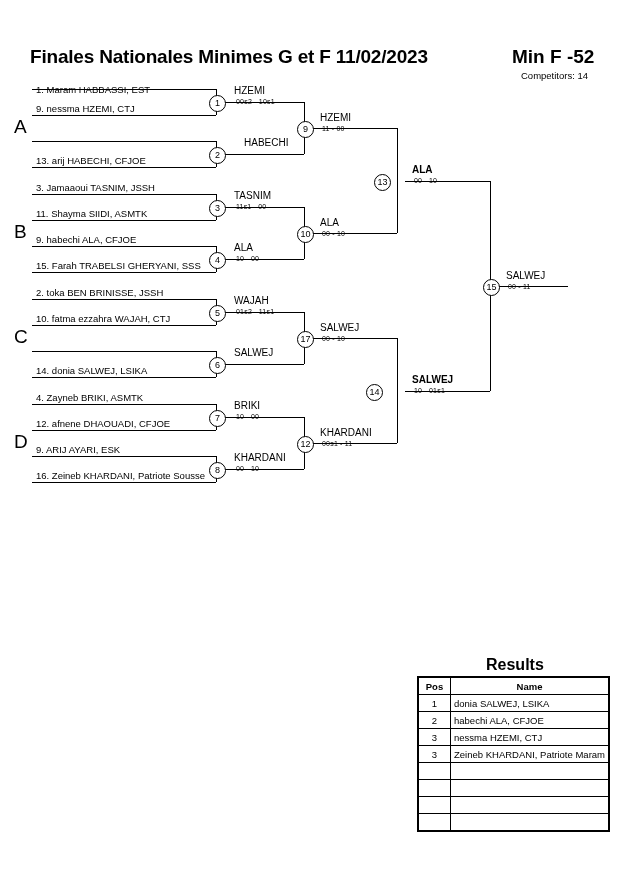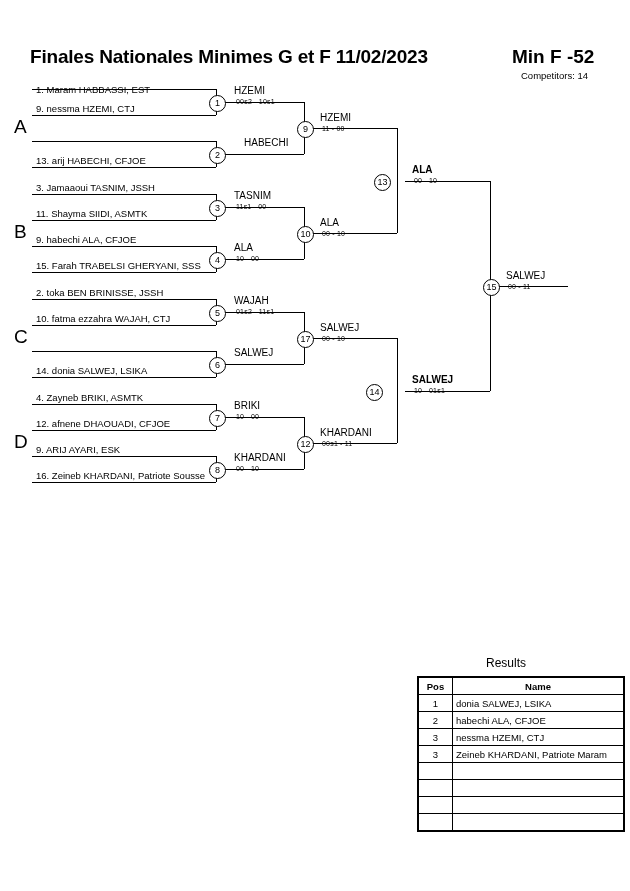--- a/index.html
+++ b/index.html
@@ -68,27 +68,27 @@
     position:absolute;
     font-size:7px;
     white-space:nowrap;
     line-height:8px;
     letter-spacing:0.2px;
   }
 
   
   .res-title{
     position:absolute; left:486px; top:656px;
-    font-size:12px; font-weight:normal; white-space:nowrap;
+    font-size:16px; font-weight:bold; white-space:nowrap;
   }
   .res-table{
     position:absolute; left:417px; top:676px;
     border-collapse:collapse;
     border:2px solid #000;
-    width:208px;
+    width:193px;
   }
   .res-table th,.res-table td{
     border:1px solid #000;
     font-size:9.5px;
     height:16px;
     padding:0 3px;
     font-weight:normal;
   }
   .res-table th{font-weight:bold;text-align:center;}
   .res-table td.pos{width:27px;text-align:center;}

